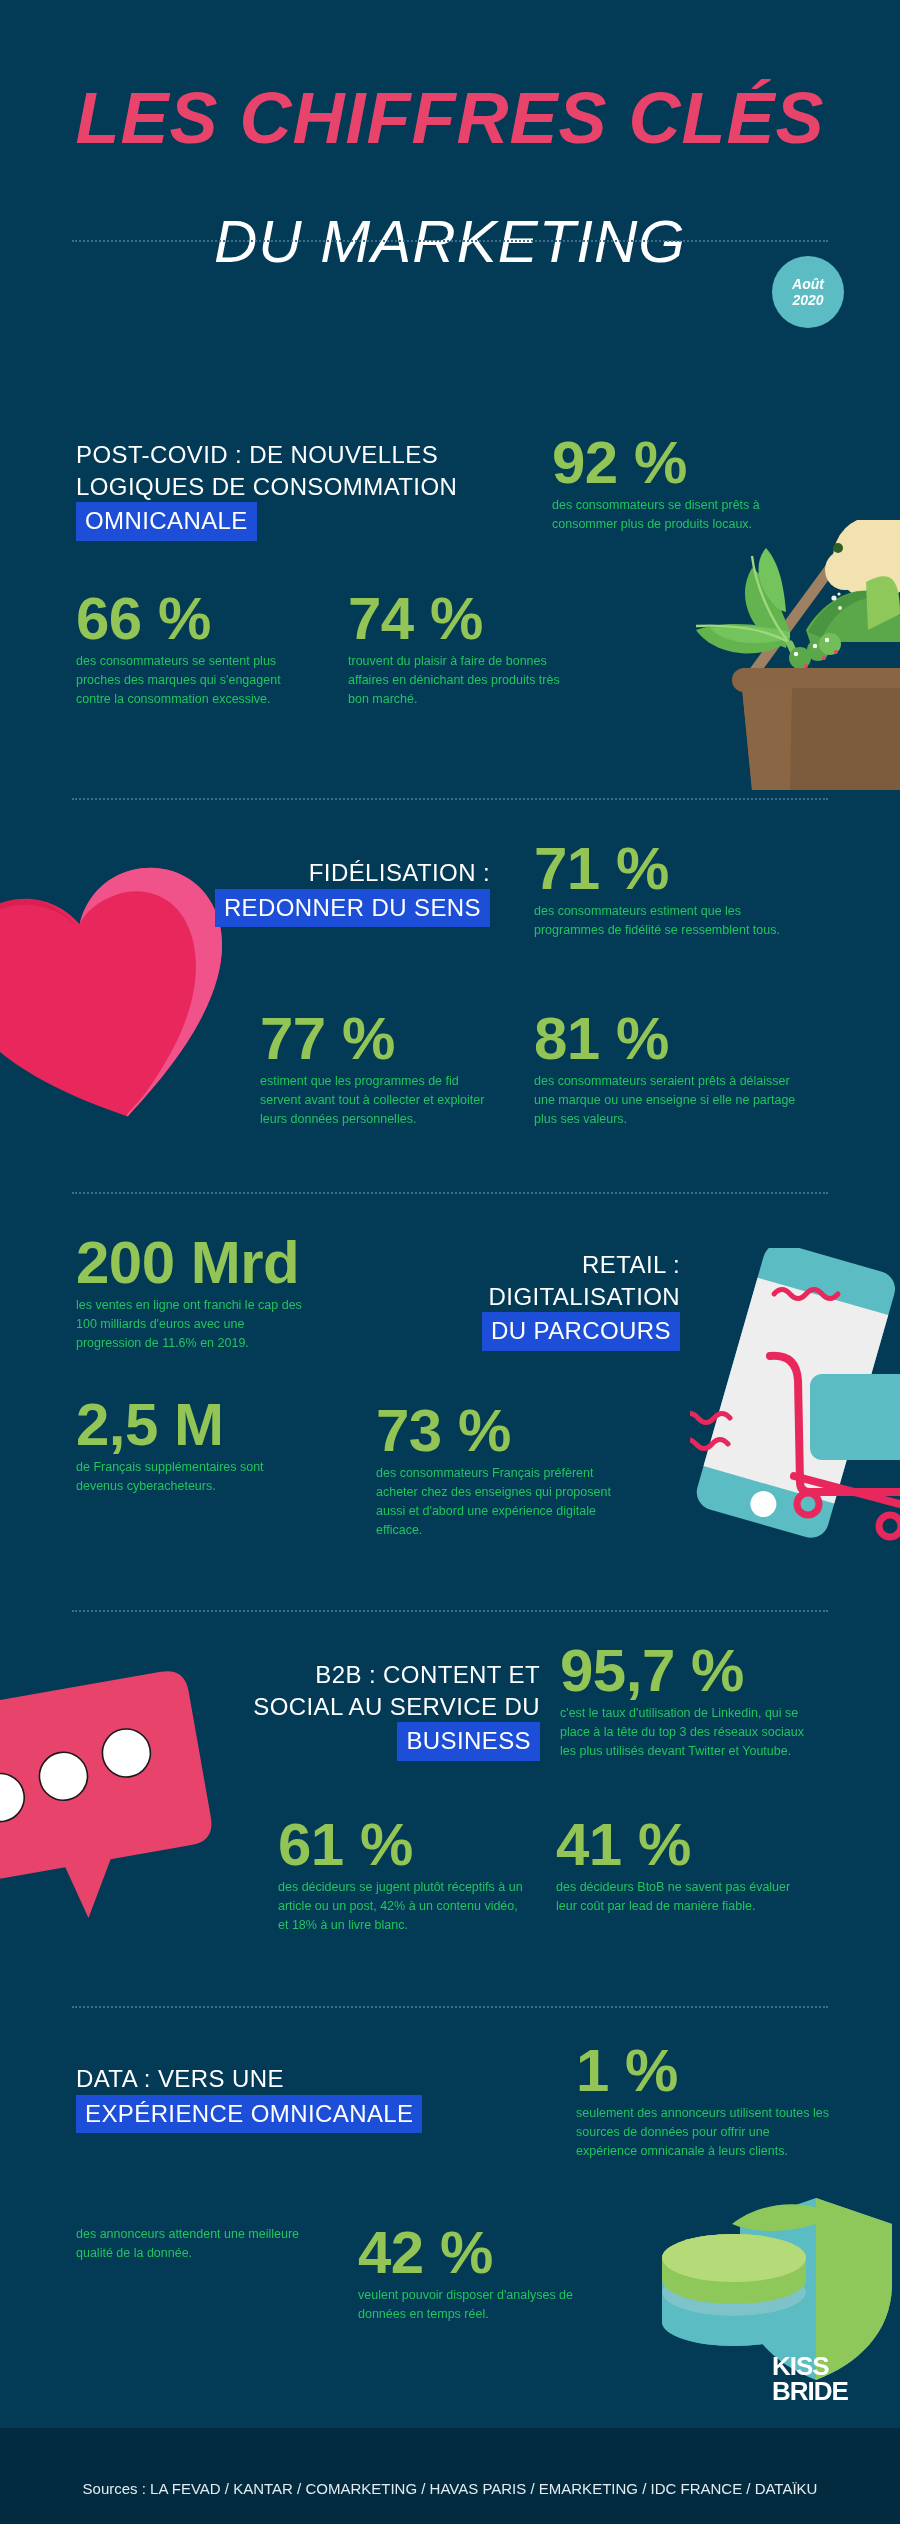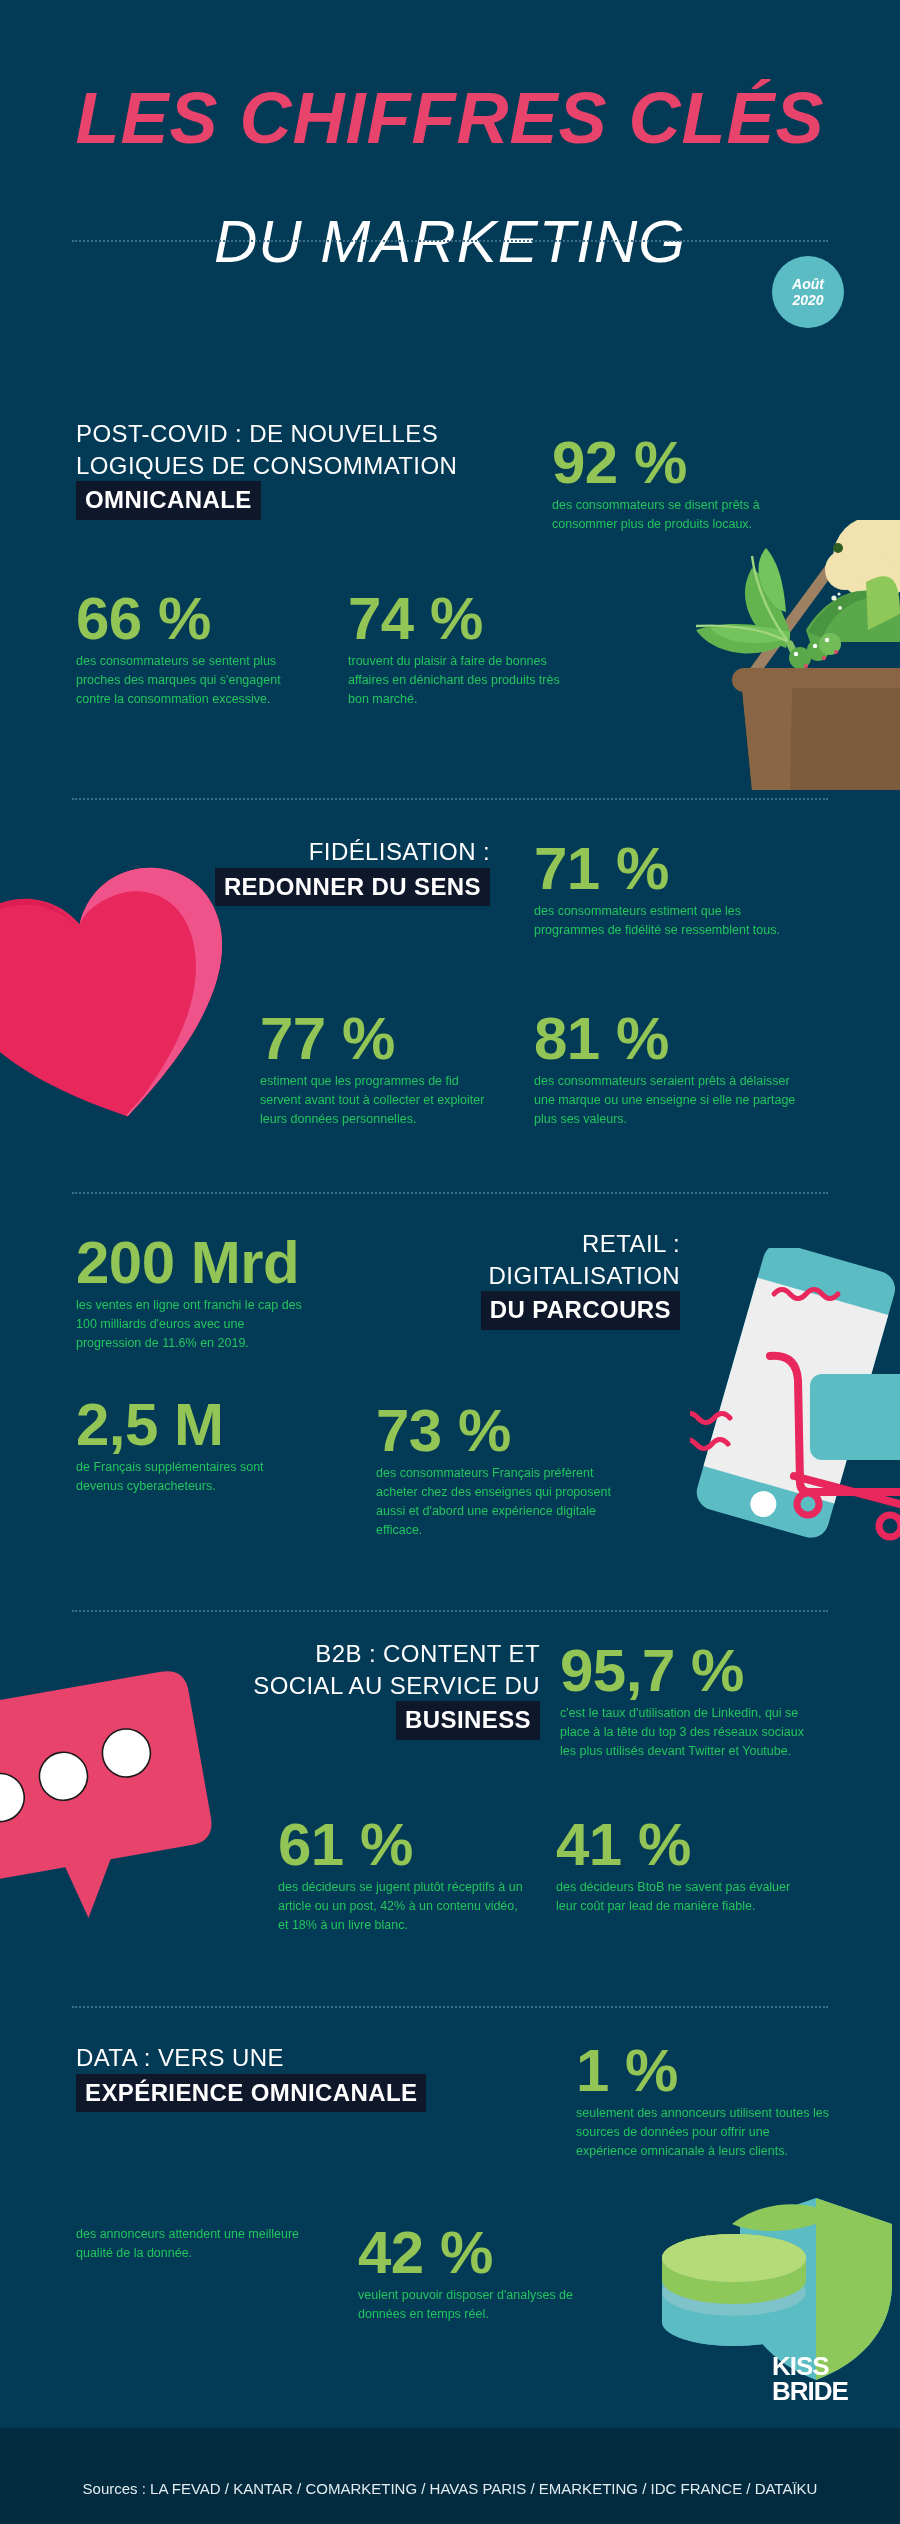--- a/index.html
+++ b/index.html
@@ -31,27 +31,27 @@
   }
   .date-badge span { font-size:14px; font-weight:bold; color:#ffffff; }
 
   
   .divider {
     position:absolute; left:72px; width:756px; height:0;
     border-top:2px dotted #3d6f8a;
   }
 
   
-  .sec-title { position:absolute; line-height:1.32; }
+  .sec-title { position:absolute; line-height:1.32;margin-top:21px; }
   .sec-title .ln {
     font-size:24px; font-weight:300; color:#ffffff; letter-spacing:.4px;
     display:block; white-space:nowrap;
   }
   .sec-title .hl {
-    display:inline-block; background:#0f172a; color:#fff; font-weight:bold;
+    display:inline-block; background:#1d4ed8; color:#fff; font-weight:normal;
     font-size:24px; padding:3px 9px 4px 9px; letter-spacing:.4px; white-space:nowrap;
   }
   .ta-right { text-align:right; }
   .ta-left  { text-align:left; }
 
   
   .stat { position:absolute; }
   .stat .num {
     font-size:60px; font-weight:bold; color:#92c456; line-height:1.02;
     letter-spacing:-.5px; white-space:nowrap;

